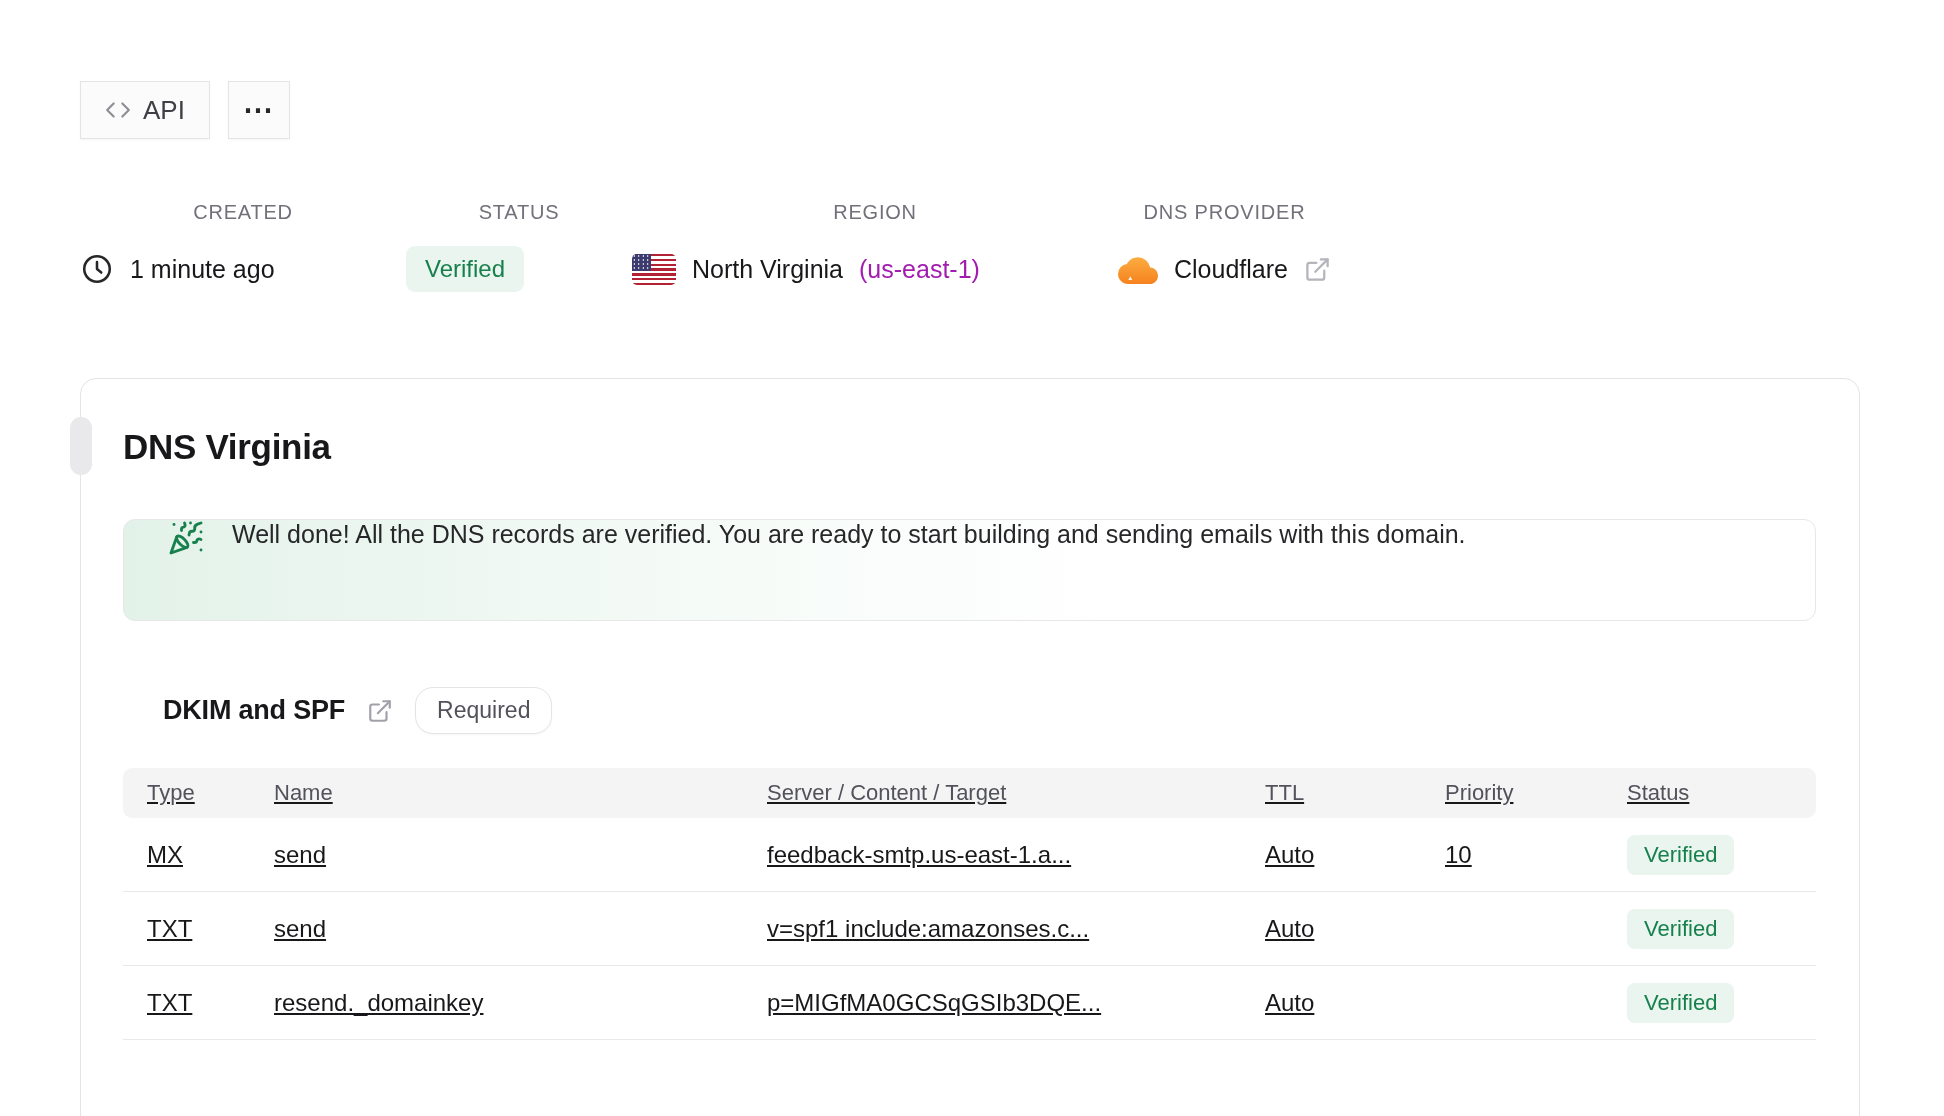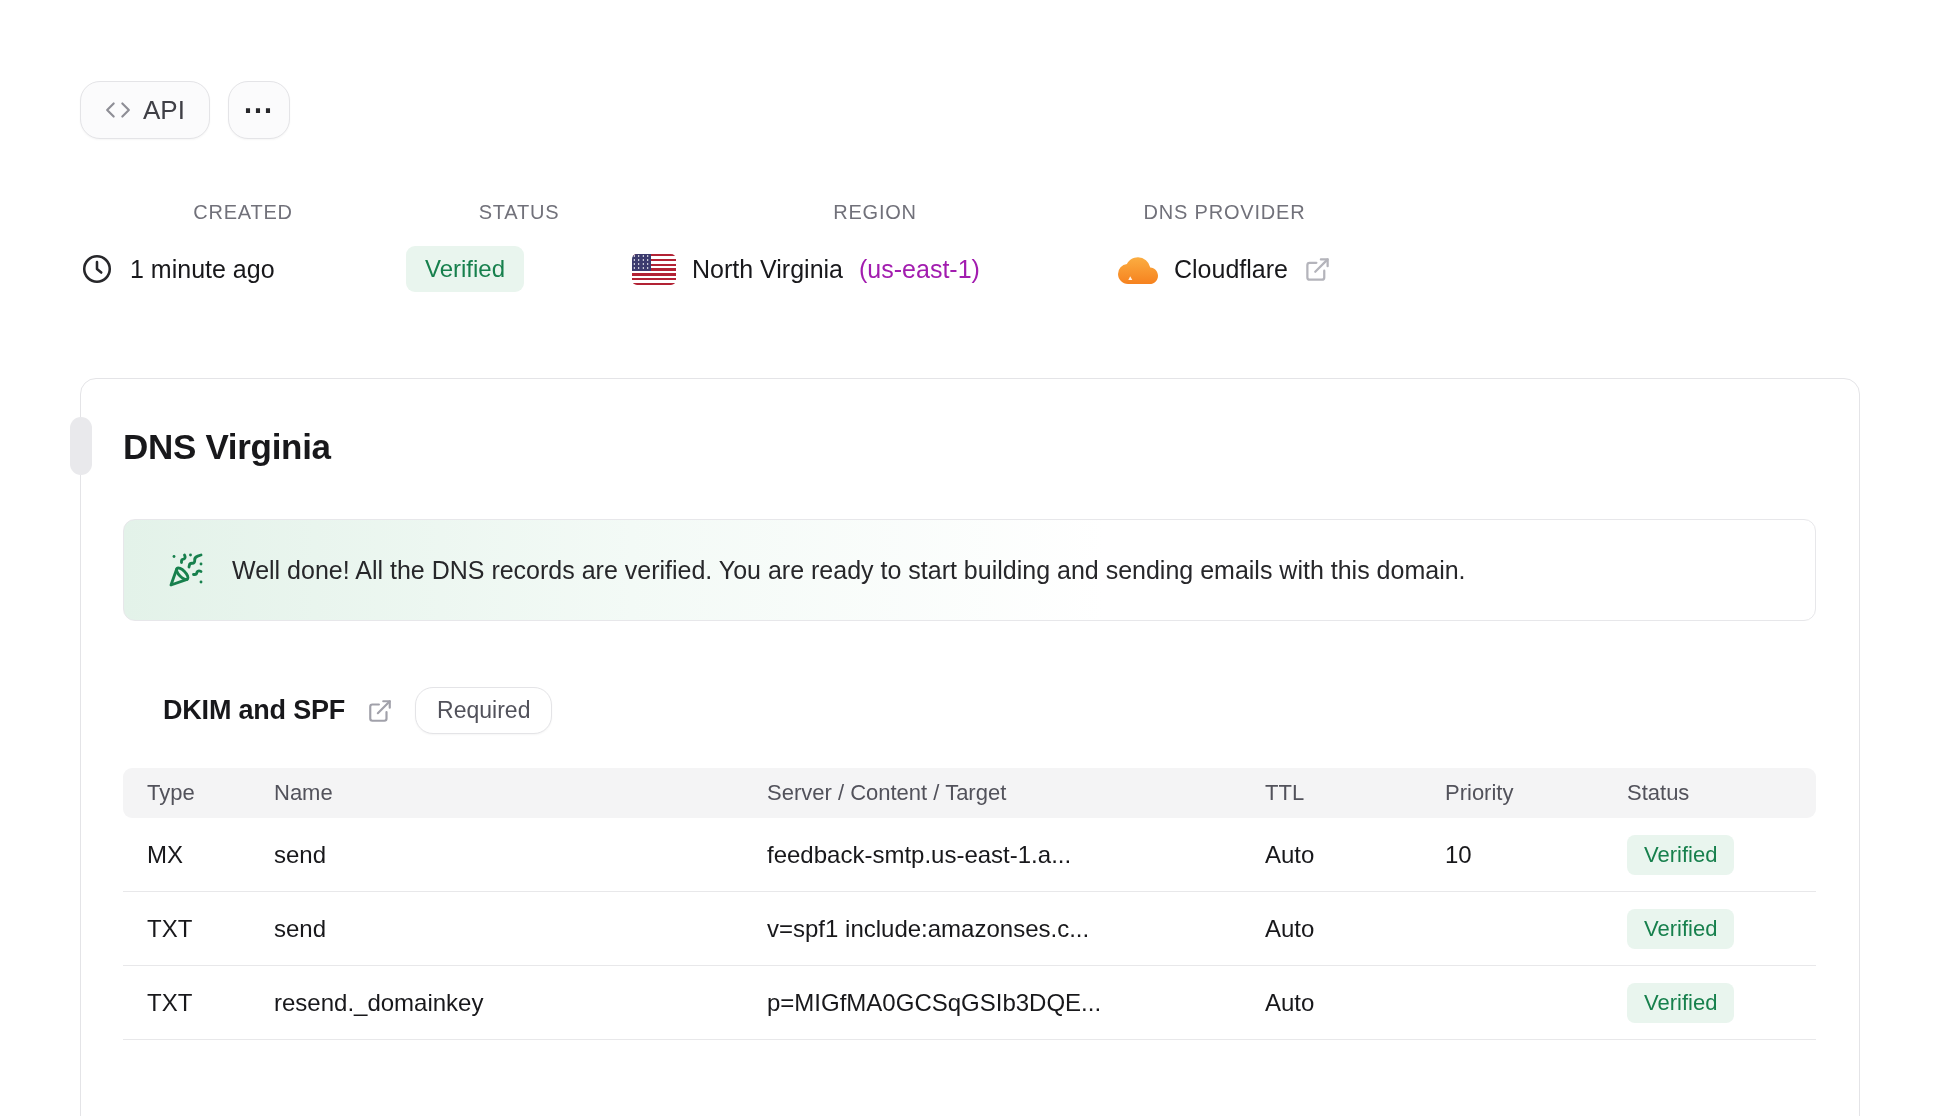--- a/index.html
+++ b/index.html
@@ -14,21 +14,21 @@
     background-color:#f7faf7;
     background-image:repeating-conic-gradient(#eef2ee 0% 25%, #f9fbf9 0% 50%);
     background-size:52px 52px;
     display:flex; align-items:center; justify-content:center;
     box-shadow: inset 0 0 0 5px rgba(255,255,255,.65); }
   .titles { padding-top:14px; }
   .eyebrow { font-size:24px; font-weight:500; color:#71717a; }
   .page-title { font-size:42px; font-weight:700; letter-spacing:-0.8px; color:#18181b; margin-top:8px; }
   .header-actions { display:flex; gap:18px; margin-top:36px; }
   .btn { display:flex; align-items:center; gap:12px; height:58px; padding:0 24px;
-    background:#fbfbfc; border:1px solid #e4e4e7; border-radius:20px; cursor:pointer;
+    background:#fbfbfc; border:1px solid #e4e4e7; border-radius:0; cursor:pointer;
     font-family:"Liberation Sans", sans-serif; font-size:26px; color:#3f3f46;
     box-shadow:0 1px 2px rgba(0,0,0,.04); }
   .btn-more { width:62px; justify-content:center; padding:0; font-size:30px; letter-spacing:2px;
     color:#27272a; font-weight:700; line-height:1; }
 
   
   .meta-row { display:flex; margin-top:62px; }
   .meta-col { display:flex; flex-direction:column;text-align:center; }
   .meta-col.c1 { width:326px; } .meta-col.c2 { width:226px; } .meta-col.c3 { width:486px; }
   .meta-label { font-size:20px; font-weight:500; color:#71717a; letter-spacing:0.8px; }
@@ -43,33 +43,33 @@
 
   
   .card { position:relative; margin-top:86px; width:1780px; height:780px;
     border:1px solid #e4e4e7; border-radius:16px; background:#ffffff; padding:48px 42px 0 42px; }
   .card-notch { position:absolute; left:-11px; top:38px; width:22px; height:58px;
     background:#e9e9ec; border-radius:11px; z-index:2; }
   .card-title { font-size:35px; font-weight:700; letter-spacing:-0.3px; color:#18181b; }
 
   .banner { margin-top:52px; width:1693px; height:102px; border:1px solid #e7e7ea; border-radius:12px;
     background:linear-gradient(90deg,#e3f2e9 0%, #f3faf6 30%, #ffffff 58%);
-    display:flex; align-items:center; gap:28px; padding:0 44px; }
+    display:flex; align-items:flex-start; gap:28px; padding:0 44px; }
   .banner-text { font-size:25px; color:#27272a; }
 
   .section-head { display:flex; align-items:center; gap:22px; margin-top:66px;margin-left:40px; }
   .section-title { font-size:27px; font-weight:700; color:#18181b; letter-spacing:-0.2px; }
   .badge-outline { display:inline-flex; align-items:center; border:1px solid #e4e4e7; border-radius:18px;
     background:#ffffff; color:#52525b; font-size:23px; padding:9px 21px;
     box-shadow:0 1px 2px rgba(0,0,0,.04); }
 
   
   .table { margin-top:34px; width:1693px; }
   .trow { display:grid; grid-template-columns:127px 493px 498px 180px 182px 1fr;
-    align-items:center; padding:0 24px; }
+    align-items:center; padding:0 24px;text-decoration:underline; }
   .thead { height:50px; background:#f4f4f5; border-radius:9px; }
   .thead .cell { font-size:22px; font-weight:500; color:#52525b; }
   .tbody-row { height:74px; border-bottom:1px solid #e8e8ea; }
   .tbody-row .cell { font-size:24px; color:#18181b; }
   .badge-table { display:inline-flex; align-items:center; background:#e9f5ee; color:#17804d;
     font-size:22px; font-weight:500; padding:7px 17px; border-radius:8px; }
 
   .icon { flex:0 0 auto; display:inline-flex; }
 </style>
 </head>

